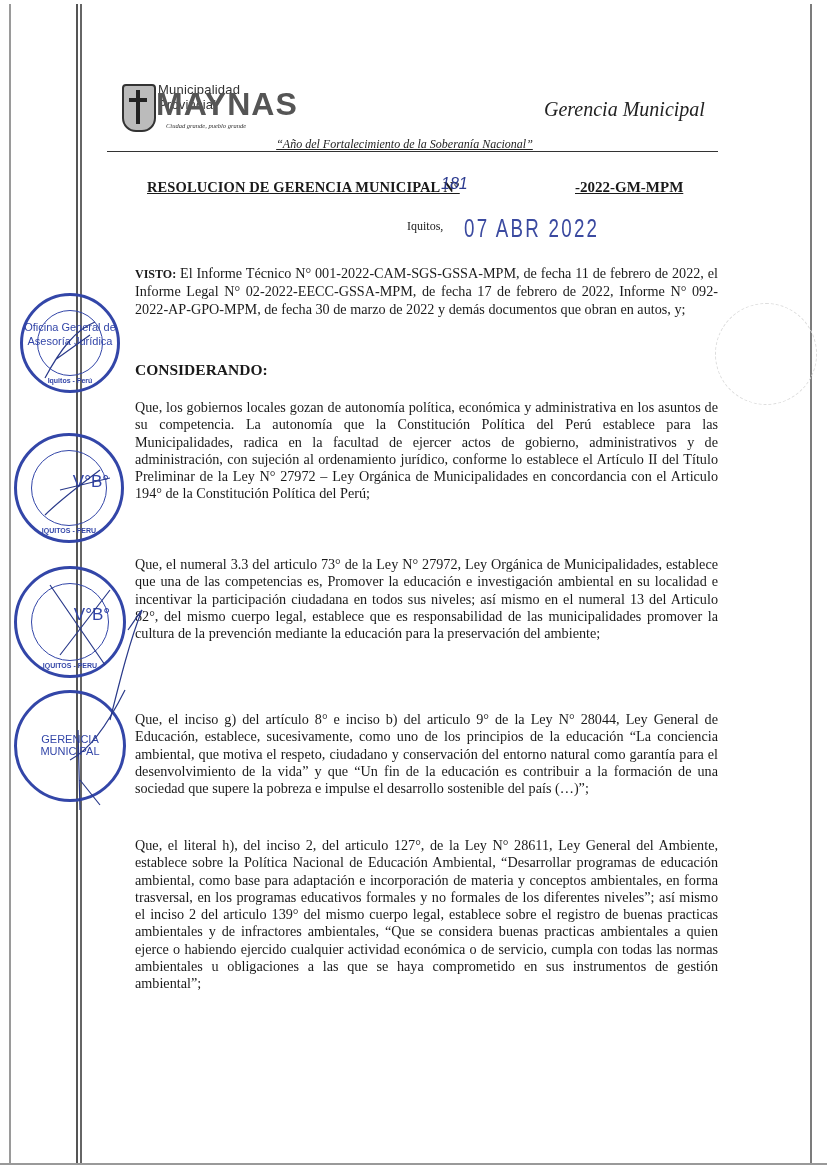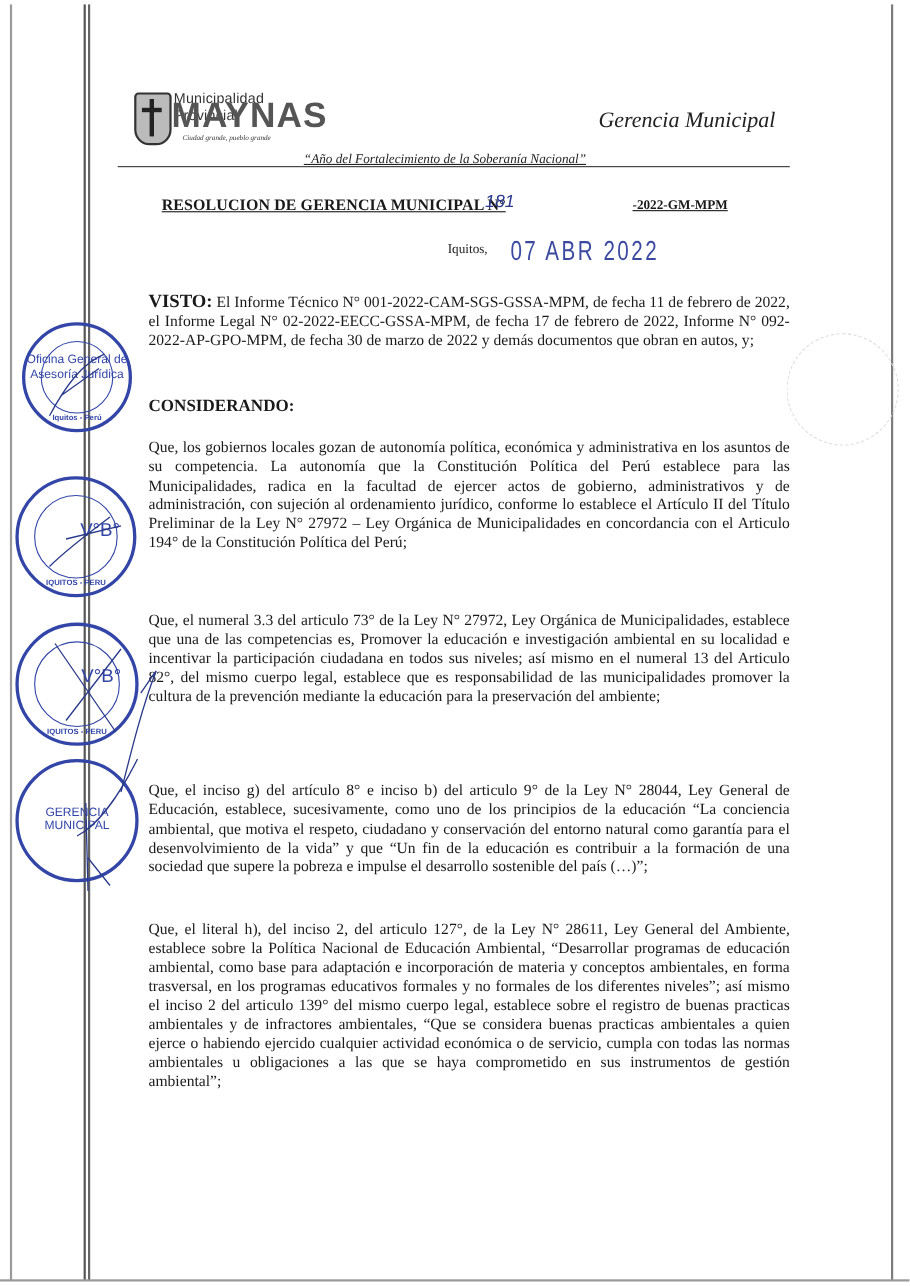--- a/index.html
+++ b/index.html
@@ -25,30 +25,30 @@
               font-size:6.5px; color:#333; }
 
   .dept { position:absolute; left:544px; top:98px; font-family:"Liberation Serif", serif; font-style:italic;
           font-size:20px; color:#222; }
   .year-motto { position:absolute; left:0; width:759px; top:137px; text-align:center; font-style:italic;
                 font-size:12px; text-decoration:underline; color:#222; padding-left:50px; box-sizing:border-box; }
   .header-rule { position:absolute; left:107px; top:151px; width:611px; height:1px; background:#333; }
 
   .res-title { position:absolute; left:147px; top:179px; font-weight:bold; font-size:14.5px; text-decoration:underline; letter-spacing:0.1px; }
   .res-number { position:absolute; left:441px; top:175px; font-style:italic; font-size:16px; color:#2b3a8f; font-family:"Liberation Sans", sans-serif; }
-  .res-suffix { position:absolute; left:575px; top:179px; font-weight:bold; font-size:12px; text-decoration:underline; }
+  .res-suffix { position:absolute; left:575px; top:179px; font-weight:bold; font-size:15px; text-decoration:underline; }
 
   .place { position:absolute; left:407px; top:219px; font-size:12px; }
   .date-stamp { position:absolute; left:464px; top:214px; font-family:"Liberation Sans", sans-serif; font-size:25px;
                 color:#3b4aa0; letter-spacing:3px; transform:scaleX(0.75); transform-origin:left; }
 
   .body { position:absolute; left:135px; width:583px; font-size:14.2px; line-height:17.3px; text-align:justify; }
   .body p { margin:0; }
   .visto { top:265px; }
-  .visto .lbl { font-size:17px; font-weight:bold; }
+  .visto .lbl { font-size:12px; font-weight:bold; }
   .considerando { position:absolute; left:135px; top:361px; font-weight:bold; font-size:15.5px; }
   .p1 { top:399px; }
   .p2 { top:556px; }
   .p3 { top:711px; }
   .p4 { top:815px;margin-top:22px; }
 
   .stamp { position:absolute; border-radius:50%; border:3px solid #3346a8; color:#3346a8;
            font-family:"Liberation Sans", sans-serif; text-align:center; box-sizing:border-box; }
   .stamp .inner { position:absolute; left:14px; top:14px; right:14px; bottom:14px; border-radius:50%; border:1.5px solid #3346a8; }
   .stamp .center { position:absolute; left:0; right:0; top:40%; font-size:10px; line-height:12px; }

